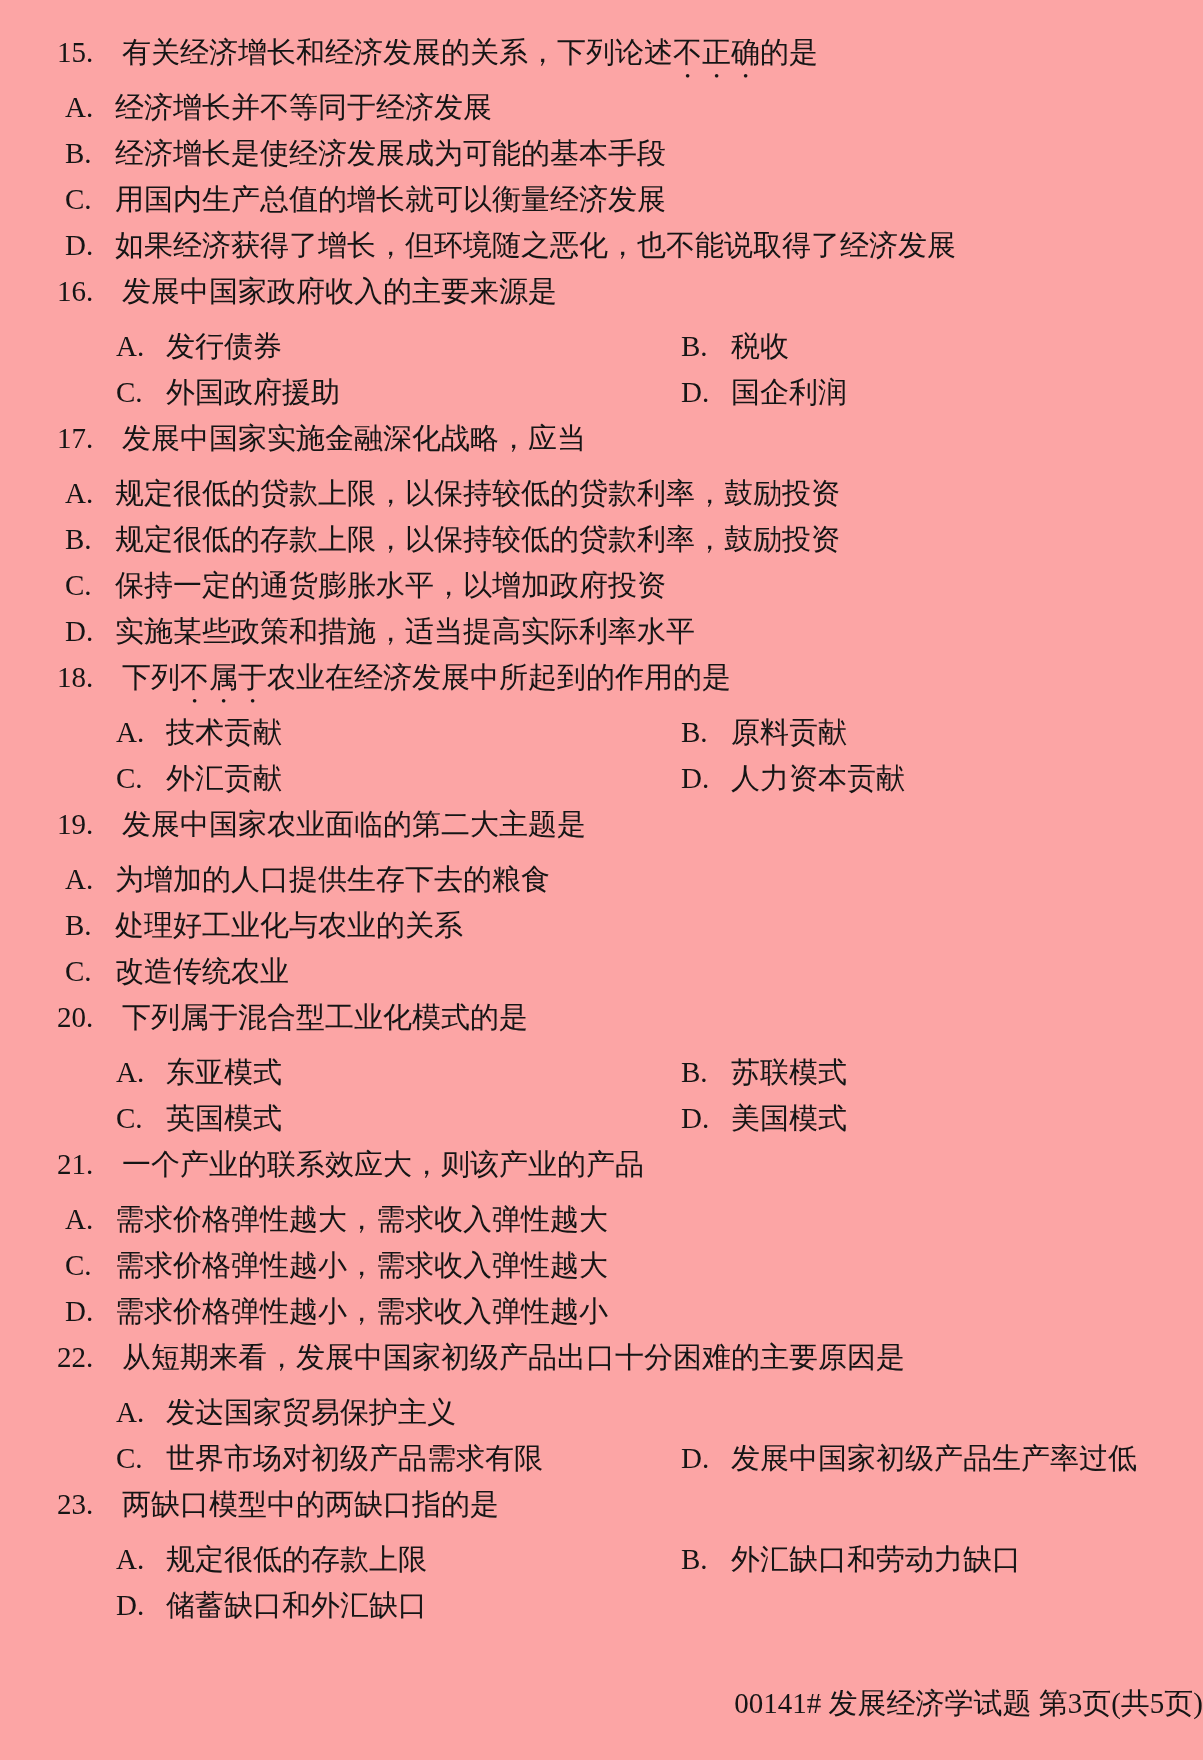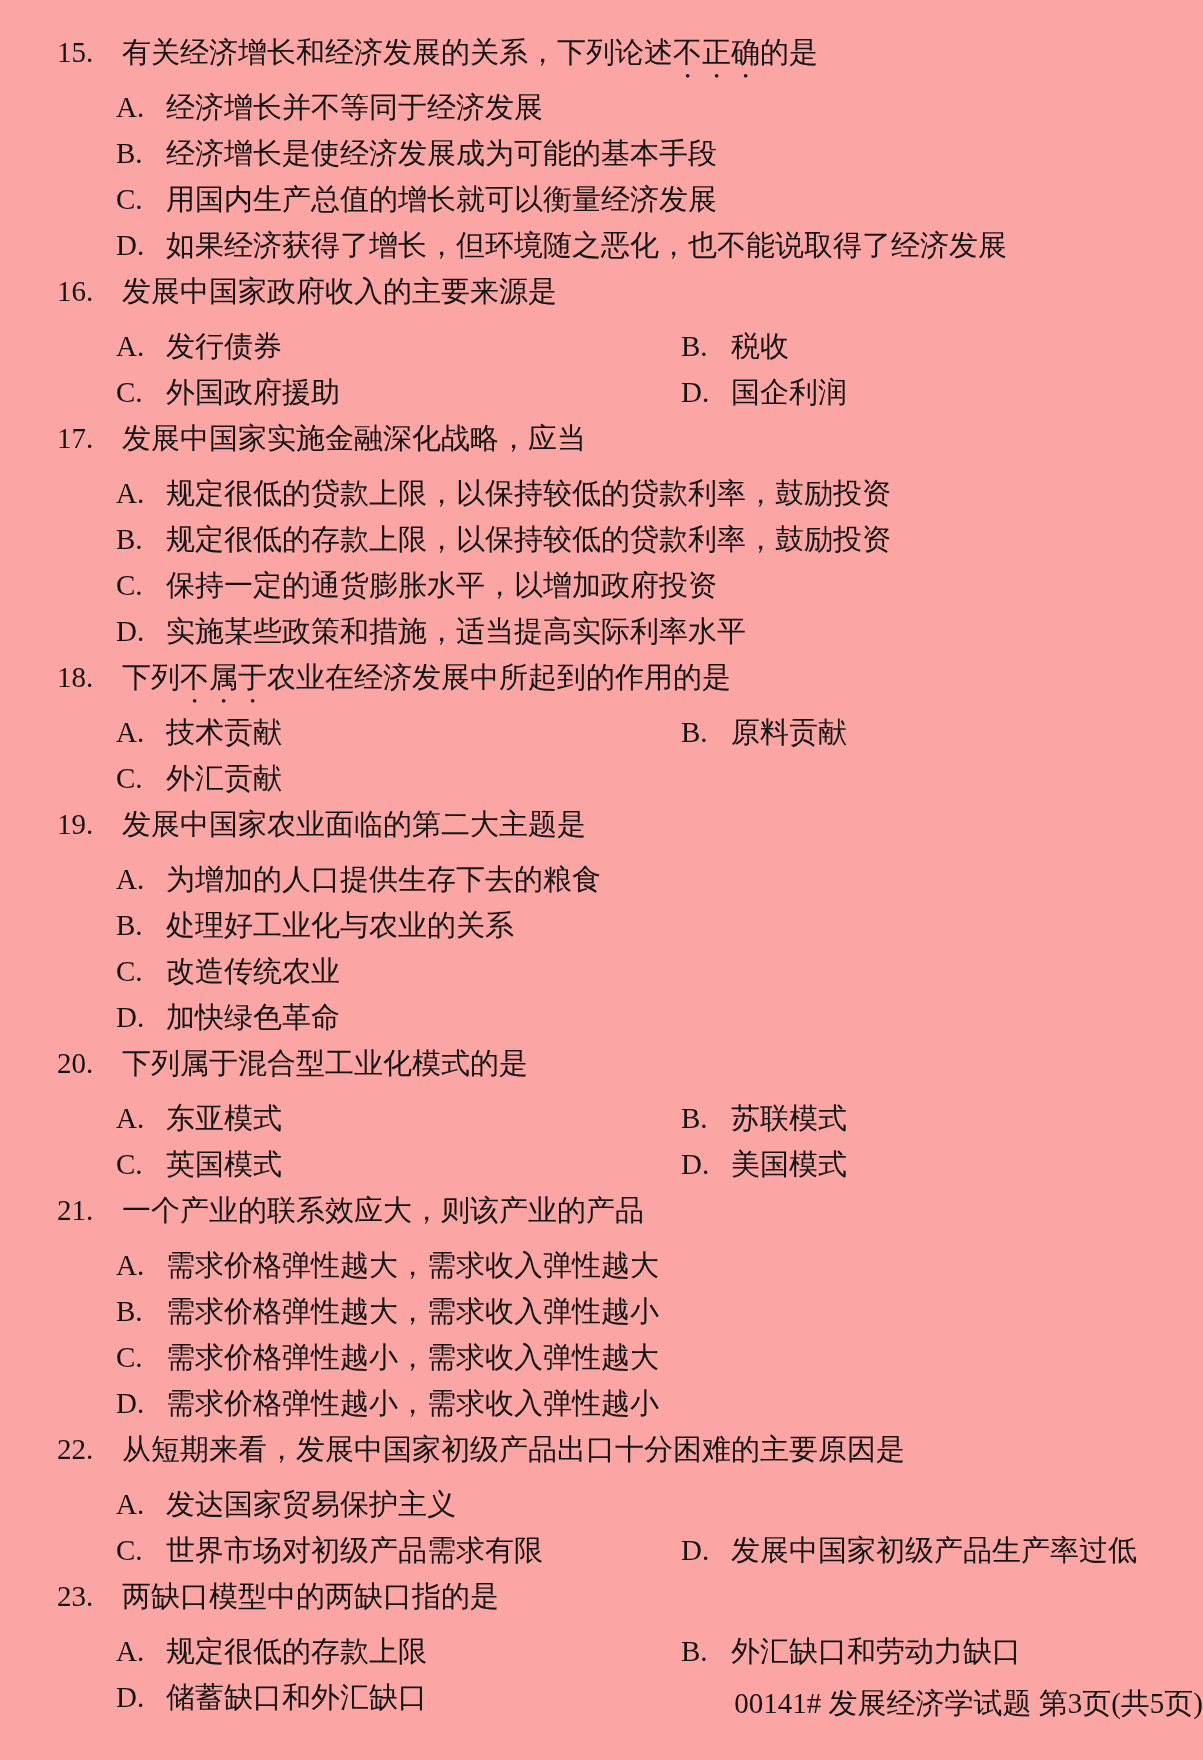--- a/index.html
+++ b/index.html
@@ -13,21 +13,21 @@
     overflow: hidden;
   }
   .content { padding-top: 29px; }
   .line {
     line-height: 46px;
     font-size: 29px;
     white-space: nowrap;
   }
   .stem-line { padding-left: 57px; }
   .qnum { display: inline-block; width: 65px; }
-  .opt { padding-left: 116px; }
+  .opt { padding-left: 65px; }
   .opt-row { padding-left: 116px; display: flex; }
   .opt-row .optcell { padding-left: 0; }
   .cell-left { flex: 0 0 565px; width: 565px; }
   .cell-right { flex: 1; }
   .opt-label { display: inline-block; width: 50px; }
   .emph {
     -webkit-text-emphasis: filled dot;
     -webkit-text-emphasis-position: under;
     text-emphasis: filled dot;
     text-emphasis-position: under left;
@@ -77,47 +77,46 @@
     </section>
 
     <section class="question">
       <div class="line stem-line"><span class="qnum">18.</span><span class="stem"><span>下列</span><span class="emph">不属于</span><span>农业在经济发展中所起到的作用的是</span></span></div>
       <div class="line opt-row">
         <span class="optcell cell-left"><span class="opt-label">A.</span><span class="opt-text">技术贡献</span></span>
         <span class="optcell cell-right"><span class="opt-label">B.</span><span class="opt-text">原料贡献</span></span>
       </div>
       <div class="line opt-row">
         <span class="optcell cell-left"><span class="opt-label">C.</span><span class="opt-text">外汇贡献</span></span>
+        <span class="optcell cell-right"><span class="opt-label">D.</span><span class="opt-text">人力资本贡献</span></span>
       </div>
     </section>
 
     <section class="question">
       <div class="line stem-line"><span class="qnum">19.</span><span class="stem"><span>发展中国家农业面临的第二大主题是</span><span class="emph"></span><span></span></span></div>
       <div class="line opt"><span class="opt-label">A.</span><span class="opt-text">为增加的人口提供生存下去的粮食</span></div>
       <div class="line opt"><span class="opt-label">B.</span><span class="opt-text">处理好工业化与农业的关系</span></div>
       <div class="line opt"><span class="opt-label">C.</span><span class="opt-text">改造传统农业</span></div>
-      <div class="line opt"><span class="opt-label">D.</span><span class="opt-text">加快绿色革命</span></div>
     </section>
 
     <section class="question">
       <div class="line stem-line"><span class="qnum">20.</span><span class="stem"><span>下列属于混合型工业化模式的是</span><span class="emph"></span><span></span></span></div>
       <div class="line opt-row">
         <span class="optcell cell-left"><span class="opt-label">A.</span><span class="opt-text">东亚模式</span></span>
         <span class="optcell cell-right"><span class="opt-label">B.</span><span class="opt-text">苏联模式</span></span>
       </div>
       <div class="line opt-row">
         <span class="optcell cell-left"><span class="opt-label">C.</span><span class="opt-text">英国模式</span></span>
         <span class="optcell cell-right"><span class="opt-label">D.</span><span class="opt-text">美国模式</span></span>
       </div>
     </section>
 
     <section class="question">
       <div class="line stem-line"><span class="qnum">21.</span><span class="stem"><span>一个产业的联系效应大，则该产业的产品</span><span class="emph"></span><span></span></span></div>
       <div class="line opt"><span class="opt-label">A.</span><span class="opt-text">需求价格弹性越大，需求收入弹性越大</span></div>
-      <div class="line opt"><span class="opt-label">B.</span><span class="opt-text">需求价格弹性越大，需求收入弹性越小</span></div>
       <div class="line opt"><span class="opt-label">C.</span><span class="opt-text">需求价格弹性越小，需求收入弹性越大</span></div>
       <div class="line opt"><span class="opt-label">D.</span><span class="opt-text">需求价格弹性越小，需求收入弹性越小</span></div>
     </section>
 
     <section class="question">
       <div class="line stem-line"><span class="qnum">22.</span><span class="stem"><span>从短期来看，发展中国家初级产品出口十分困难的主要原因是</span><span class="emph"></span><span></span></span></div>
       <div class="line opt-row">
         <span class="optcell cell-left"><span class="opt-label">A.</span><span class="opt-text">发达国家贸易保护主义</span></span>
       </div>
       <div class="line opt-row">

